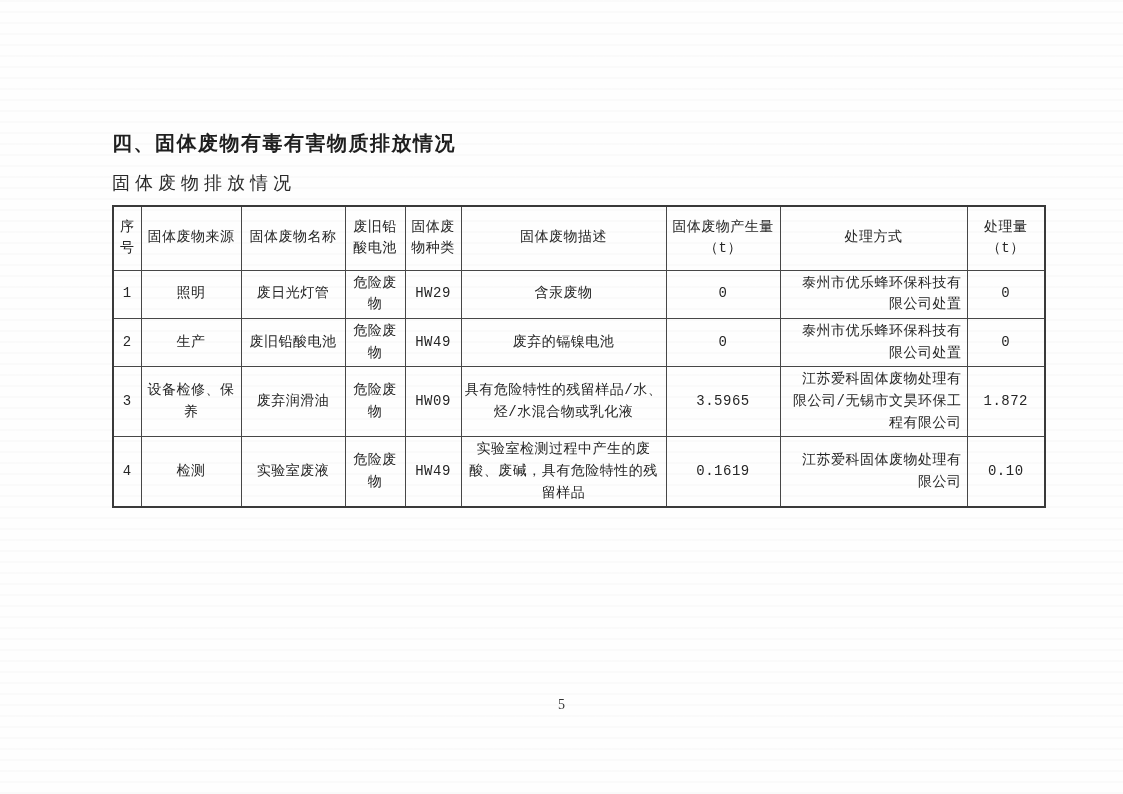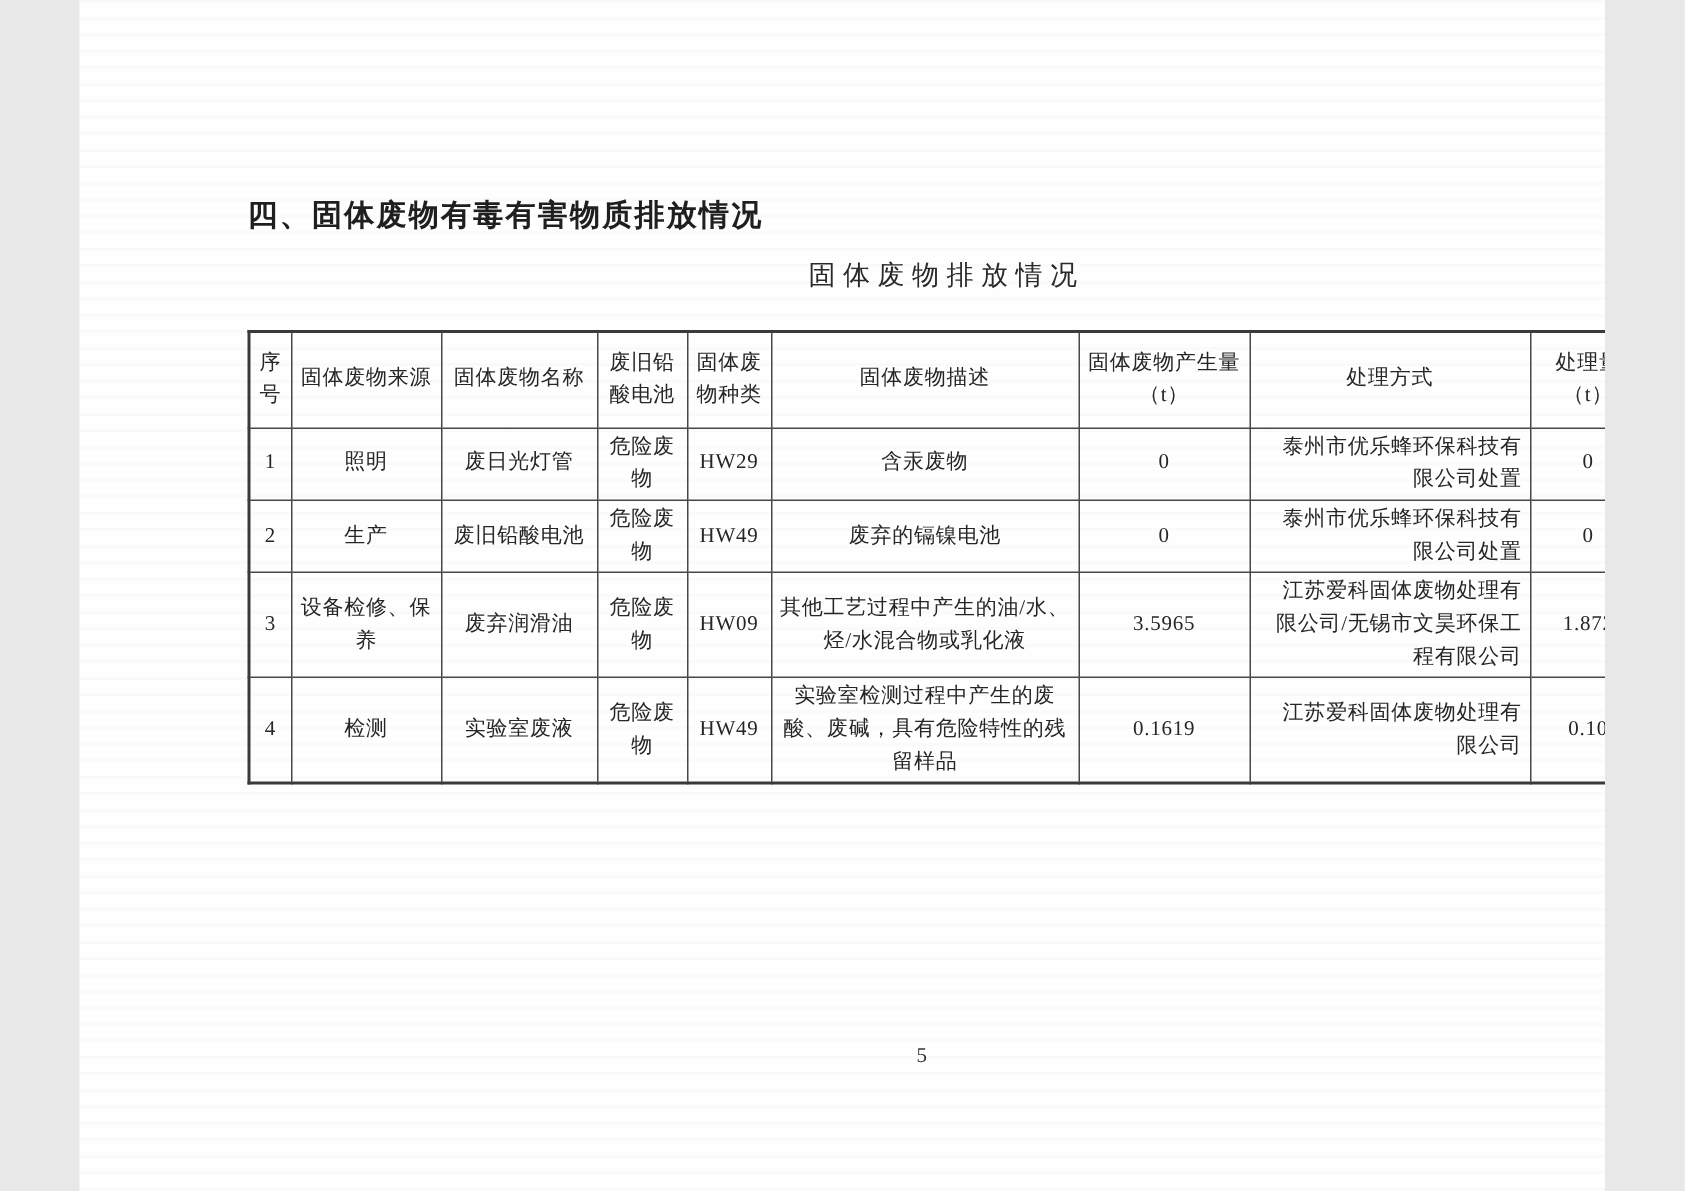--- a/index.html
+++ b/index.html
@@ -1,19 +1,19 @@
 <!DOCTYPE html>
 <html><head>
 <meta charset="utf-8">
 <style>
   * { margin: 0; padding: 0; box-sizing: border-box; }
   html, body { background: #e8e8e8; }
   .page {
     position: relative;
-    width: 1017px;
+    width: 1123px;
     height: 794px;
     margin: 0 auto;
     background-color: #fefefe;
     background-image: repeating-linear-gradient(
       0deg,
       rgba(0,0,0,0.015) 0px, rgba(0,0,0,0.015) 2px,
       transparent 2px, transparent 11px
     );
     overflow: hidden;
     font-family: "Liberation Serif", "DejaVu Serif", serif;
@@ -28,34 +28,34 @@
     font-weight: 700;
     font-size: 20px;
     letter-spacing: 1.5px;
     color: #1f1f1f;
   }
   .table-title {
     position: absolute;
     left: 112px;
     top: 171px;
     width: 932px;
-    text-align: center;
     font-size: 18px;
     letter-spacing: 5px;
     color: #2a2a2a;
   }
   table.waste-table {
     position: absolute;
     left: 112px;
-    top: 220px;
+    top: 205px;
     width: 932px;
     border-collapse: collapse;
     table-layout: fixed;
     border: 2px solid #3a3a3a;
     background: transparent;
+    font-family: Liberation Mono, monospace;
   }
   .waste-table th, .waste-table td {
     border: 1px solid #474747;
     text-align: center;
     vertical-align: middle;
     font-size: 14px;
     font-weight: normal;
     letter-spacing: 0.5px;
     line-height: 1.55;
     padding: 2px 3px;
@@ -138,21 +138,21 @@
         <td>0</td>
         <td class="align-left">泰州市优乐蜂环保科技有限公司处置</td>
         <td>0</td>
       </tr>
       <tr class="r3">
         <td>3</td>
         <td>设备检修、保养</td>
         <td>废弃润滑油</td>
         <td>危险废物</td>
         <td>HW09</td>
-        <td>其他工艺过程中产生的油/水、烃/水混合物或乳化液</td>
+        <td>具有危险特性的残留样品/水、烃/水混合物或乳化液</td>
         <td>3.5965</td>
         <td class="align-left">江苏爱科固体废物处理有限公司/无锡市文昊环保工程有限公司</td>
         <td>1.872</td>
       </tr>
       <tr class="r4">
         <td>4</td>
         <td>检测</td>
         <td>实验室废液</td>
         <td>危险废物</td>
         <td>HW49</td>

